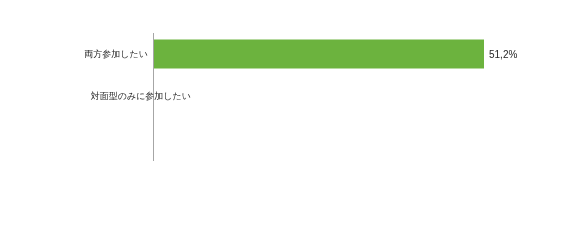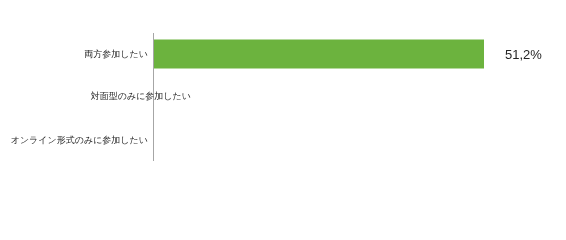--- a/index.html
+++ b/index.html
@@ -83,22 +83,22 @@
     align-items: center;
   }
 
   .bar {
     height: 29px;
     background: #6CB33E;
     display: block;
   }
 
   .value-label {
-    margin-left: 21px;
-    font-size: 13px;
+    margin-left: 5px;
+    font-size: 10px;
     line-height: 11px;
     color: #262626;
     white-space: nowrap;
   }
 </style>
 </head>
 <body>
 
 <div id="chart-root">
 
@@ -114,18 +114,17 @@
           <div class="bar" id="bar-0" style="width: 330px; background: rgb(108, 179, 62);"></div>
           <div class="value-label" style="color: rgb(38, 38, 38);">51,2%</div>
         </div>
       </div>
 
       <div class="bar-row">
         <div class="cat-label" style="color: rgb(38, 38, 38);">対面型のみに参加したい</div>
       </div>
 
       <div class="bar-row">
-        <div class="cat-label" style="color: rgb(38, 38, 38);">オンライン形式のみに参加したい</div>
       </div>
 
     </div>
   </div>
 </div>
 
 </body></html>

